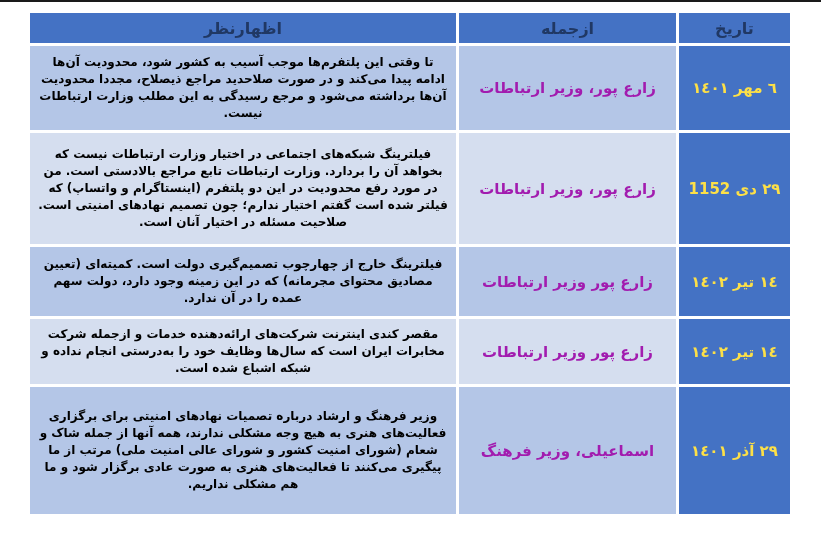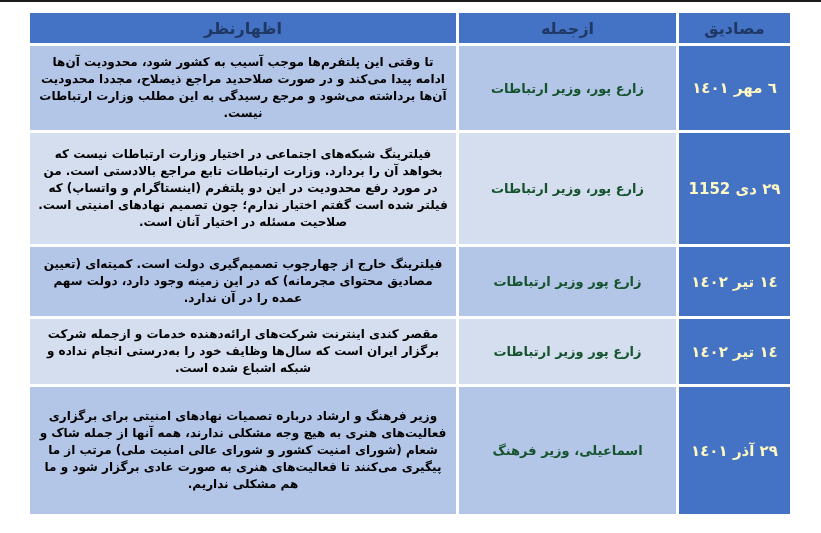--- a/index.html
+++ b/index.html
@@ -52,46 +52,46 @@
   }
   
   tr.band-a td { background: #B4C6E7; }
   tr.band-b td { background: #D5DEEF; }
   td.statement-cell {
     color: #000000;
     font-size: 12px;
     line-height: 1.42;
   }
   td.responsible-cell {
-    color: #14532d;
-    font-size: 13px;
+    color: #a21caf;
+    font-size: 15px;
   }
   td.date-cell {
     background: #4472C4 !important;
-    color: #fef9c3;
+    color: #fde047;
     font-size: 15px;
     letter-spacing: 1px;
     white-space: nowrap;
   }
 </style>
 </head>
 <body>
 
 <div class="page">
   <div class="top-line"></div>
 
   <table class="quotes-table">
     <colgroup>
       <col style="width:114px">
       <col style="width:220px">
       <col style="width:429px">
     </colgroup>
     <thead>
       <tr class="header-row">
-        <th>مصادیق</th>
+        <th>تاریخ</th>
         <th>ازجمله</th>
         <th>اظهارنظر</th>
       </tr>
     </thead>
     <tbody>
       <tr class="band-a" style="height:87px">
         <td class="date-cell">٦ مهر ١٤٠١</td>
         <td class="responsible-cell">زارع پور، وزیر ارتباطات</td>
         <td class="statement-cell">تا وقتی این پلتفرم‌ها موجب آسیب به کشور شود، محدودیت آن‌ها ادامه پیدا می‌کند و در صورت صلاحدید مراجع ذیصلاح، مجددا محدودیت آن‌ها برداشته می‌شود و مرجع رسیدگی به این مطلب وزارت ارتباطات نیست.</td>
       </tr>
@@ -101,21 +101,21 @@
         <td class="statement-cell">فیلترینگ شبکه‌های اجتماعی در اختیار وزارت ارتباطات نیست که بخواهد آن را بردارد. وزارت ارتباطات تابع مراجع بالادستی است. من در مورد رفع محدودیت در این دو پلتفرم (اینستاگرام و واتساپ) که فیلتر شده است گفتم اختیار ندارم؛ چون تصمیم نهادهای امنیتی است. صلاحیت مسئله در اختیار آنان است.</td>
       </tr>
       <tr class="band-a" style="height:72px">
         <td class="date-cell">١٤ تیر ١٤٠٢</td>
         <td class="responsible-cell">زارع پور وزیر ارتباطات</td>
         <td class="statement-cell">فیلترینگ خارج از چهارچوب تصمیم‌گیری دولت است. کمیته‌ای (تعیین مصادیق محتوای مجرمانه) که در این زمینه وجود دارد، دولت سهم عمده را در آن ندارد.</td>
       </tr>
       <tr class="band-b" style="height:68px">
         <td class="date-cell">١٤ تیر ١٤٠٢</td>
         <td class="responsible-cell">زارع پور وزیر ارتباطات</td>
-        <td class="statement-cell">مقصر کندی اینترنت شرکت‌های ارائه‌دهنده خدمات و ازجمله شرکت برگزار ایران است که سال‌ها وظایف خود را به‌درستی انجام نداده و شبکه اشباع شده است.</td>
+        <td class="statement-cell">مقصر کندی اینترنت شرکت‌های ارائه‌دهنده خدمات و ازجمله شرکت مخابرات ایران است که سال‌ها وظایف خود را به‌درستی انجام نداده و شبکه اشباع شده است.</td>
       </tr>
       <tr class="band-a" style="height:130px">
         <td class="date-cell">٢٩ آذر ١٤٠١</td>
         <td class="responsible-cell">اسماعیلی، وزیر فرهنگ</td>
         <td class="statement-cell">وزیر فرهنگ و ارشاد درباره تصمیات نهادهای امنیتی برای برگزاری فعالیت‌های هنری به هیچ وجه مشکلی ندارند، همه آنها از جمله شاک و شعام (شورای امنیت کشور و شورای عالی امنیت ملی) مرتب از ما پیگیری می‌کنند تا فعالیت‌های هنری به صورت عادی برگزار شود و ما هم مشکلی نداریم.</td>
       </tr>
     </tbody>
   </table>
 </div>
 

